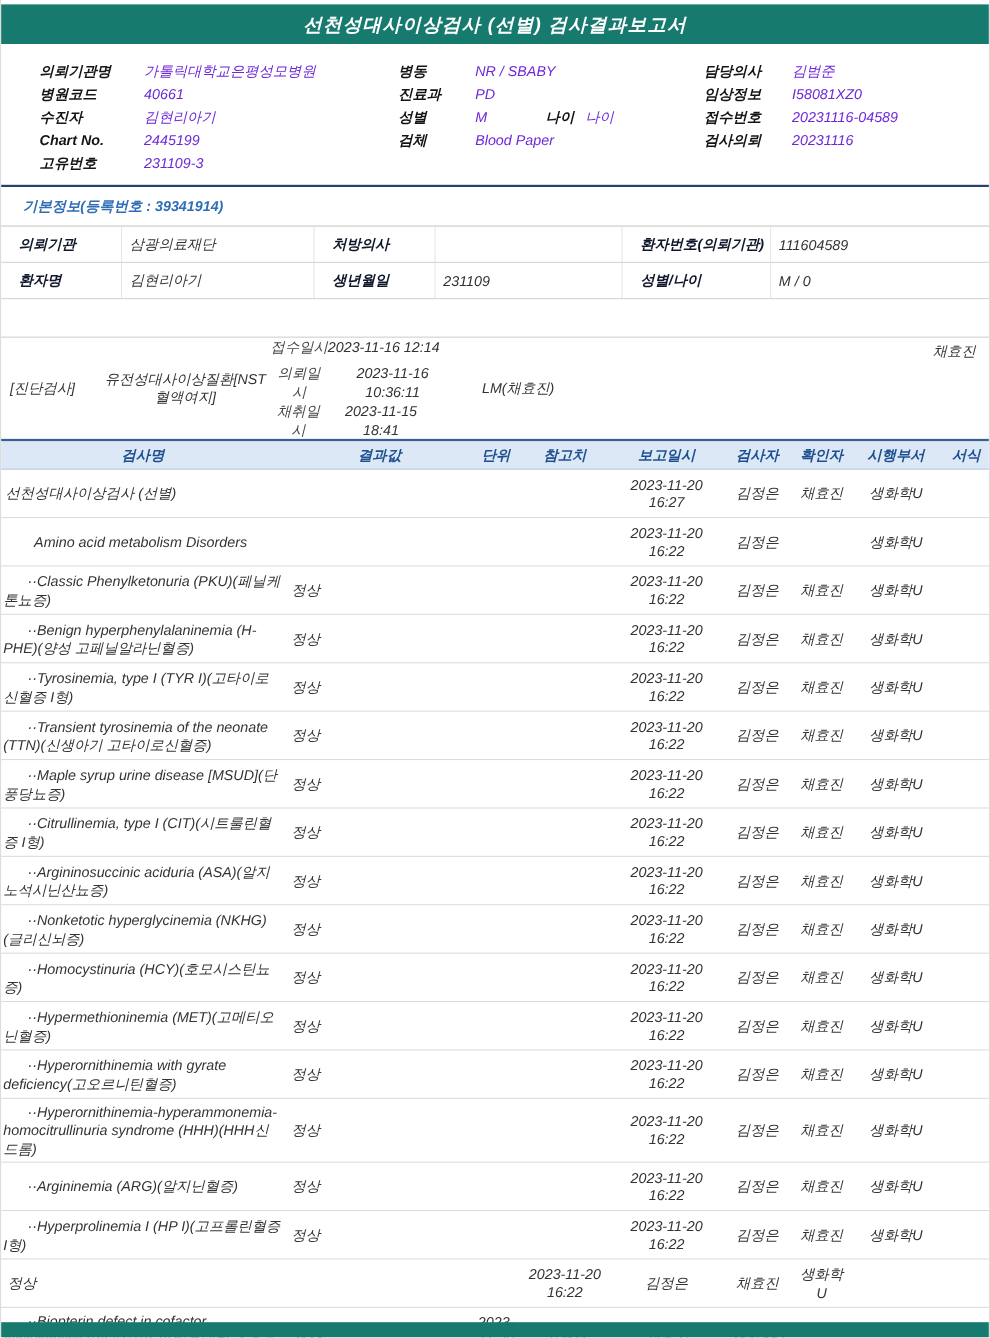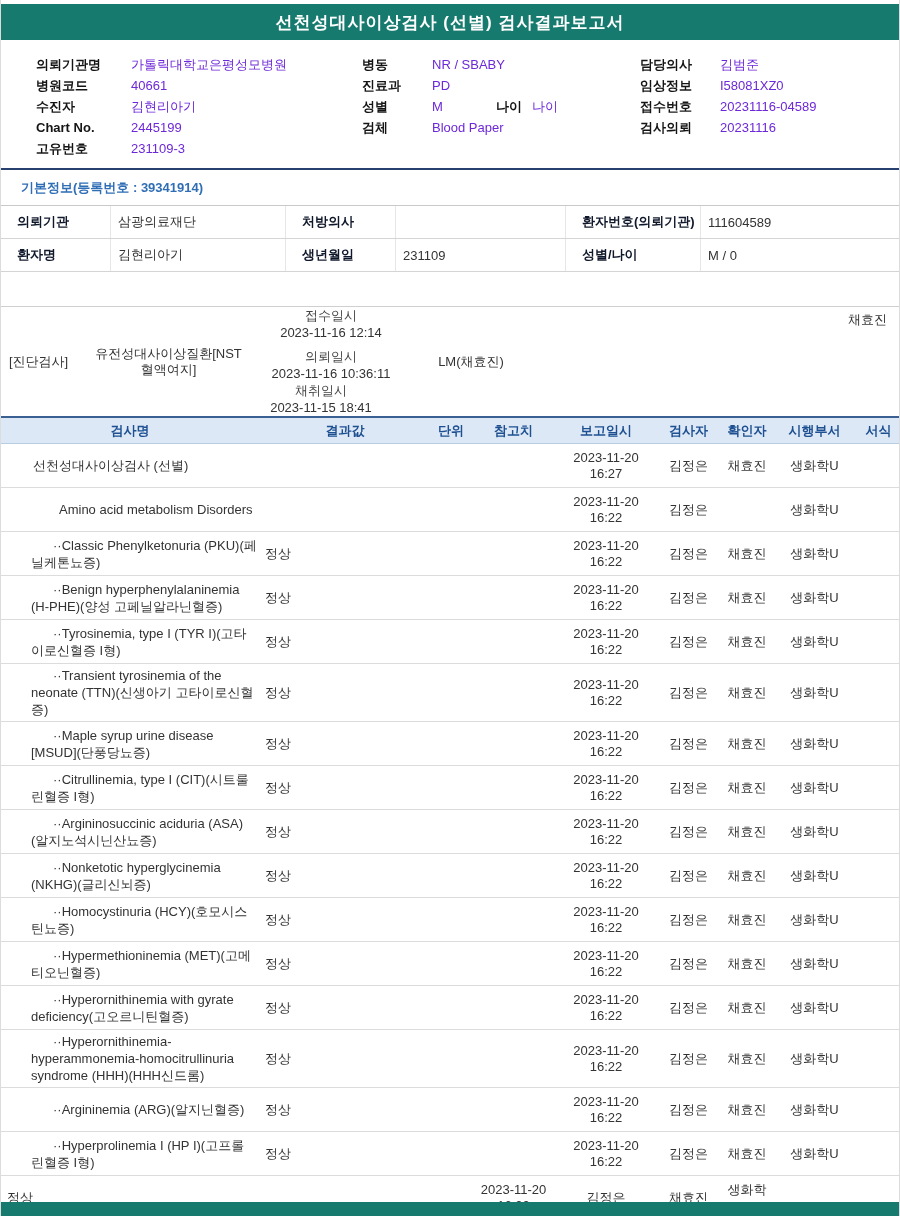--- a/index.html
+++ b/index.html
@@ -1,19 +1,19 @@
 <!DOCTYPE html>
 <html style="--teal: #177a6e; --navy: #27406f; --blue: #2f6eb5; --thbg: #dce8f5; --thtx: #1d4f91;"><head>
 <meta charset="utf-8">
 <style>
   * { margin:0; padding:0; box-sizing:border-box; }
   html,body { background:#ededed; }
   body { font-family:"Liberation Sans","DejaVu Sans",sans-serif; font-size:13px; color:#333; }
   .page { width:900px; height:1216px; background:#fff; position:relative; overflow:hidden; margin:0 auto;
-          border-left:1px solid #dcdcdc; border-right:1px solid #dcdcdc; }
+          border-left:1px solid #dcdcdc; border-right:1px solid #dcdcdc;font-style:italic; }
 
   
   .top-bar { margin-top:4px; height:36px; background:var(--teal,#177a6e); color:#fff;
              display:flex; align-items:center; justify-content:center;
              font-size:17px; font-weight:bold; letter-spacing:1px; }
   .bottom-bar { position:absolute; left:0; right:0; bottom:0; height:14px; background:var(--teal,#177a6e); }
 
   
   .header-info { display:flex; padding:14px 0 9px 35px;gap:41px; }
   .hcol1 { width:285px; } .hcol2 { width:225px; } .hcol3 { flex:1;margin-left:12px; }
@@ -41,34 +41,34 @@
   .bvalue { padding-left:7px; }
 
   .gap { height:34px; }
 
   
   .diag { display:flex; border-top:1px solid #cfcfcf; min-height:50px; align-items:stretch; }
   .diag > div { display:flex; flex-direction:column; justify-content:center; }
   .diag-tag { width:90px; padding-left:8px; }
   .diag-name { width:155px; text-align:center; line-height:16px; padding:4px 2px; }
   .diag-dts { display:flex; }
-  .diag-dts > .diag-dt { display:flex; flex-direction:column; justify-content:flex-end; text-align:center; line-height:17px; }
+  .diag-dts > .diag-dt { display:flex; justify-content:flex-start; text-align:center; line-height:17px; }
   .diag-dt:nth-child(1){ width:170px; } .diag-dt:nth-child(2){ width:170px;margin-top:7px; } .diag-dt:nth-child(3){ width:150px; }
   .dlbl { color:#444; }
   .diag-lm { width:110px; text-align:center; }
   .diag-collector { flex:1; justify-content:flex-start !important; padding:4px 12px 0 0; text-align:right; }
 
   
   .res-header, .res-row { display:grid; grid-template-columns:258px 172px 40px 85px 100px 65px 52px 83px 45px; }
   .res-header { background:var(--thbg,#dce8f5); border-top:2px solid #3a5f92; border-bottom:1px solid #b9cde2;
                 height:28px; align-items:center; }
   .rhc { text-align:center; font-weight:bold; color:var(--thtx,#1d4f91); }
   .res-row { border-bottom:1px solid #dcdcdc; min-height:44px; align-items:center; }
   .cell { padding:3px 2px; }
-  .cell-name { padding-left:2px; line-height:17px; word-break:break-word;margin-left:28px; }
+  .cell-name { padding-left:2px; line-height:17px; word-break:break-word; }
   .lv0 { text-indent:2px; } .lv1 { text-indent:28px; } .lv2 { text-indent:22px; }
   .cell-result { padding-left:6px; }
   .cell-date { text-align:center; line-height:16px; }
   .cell-center { text-align:center; }
 </style>
 </head>
 <body>
 
 <div class="page">
 

